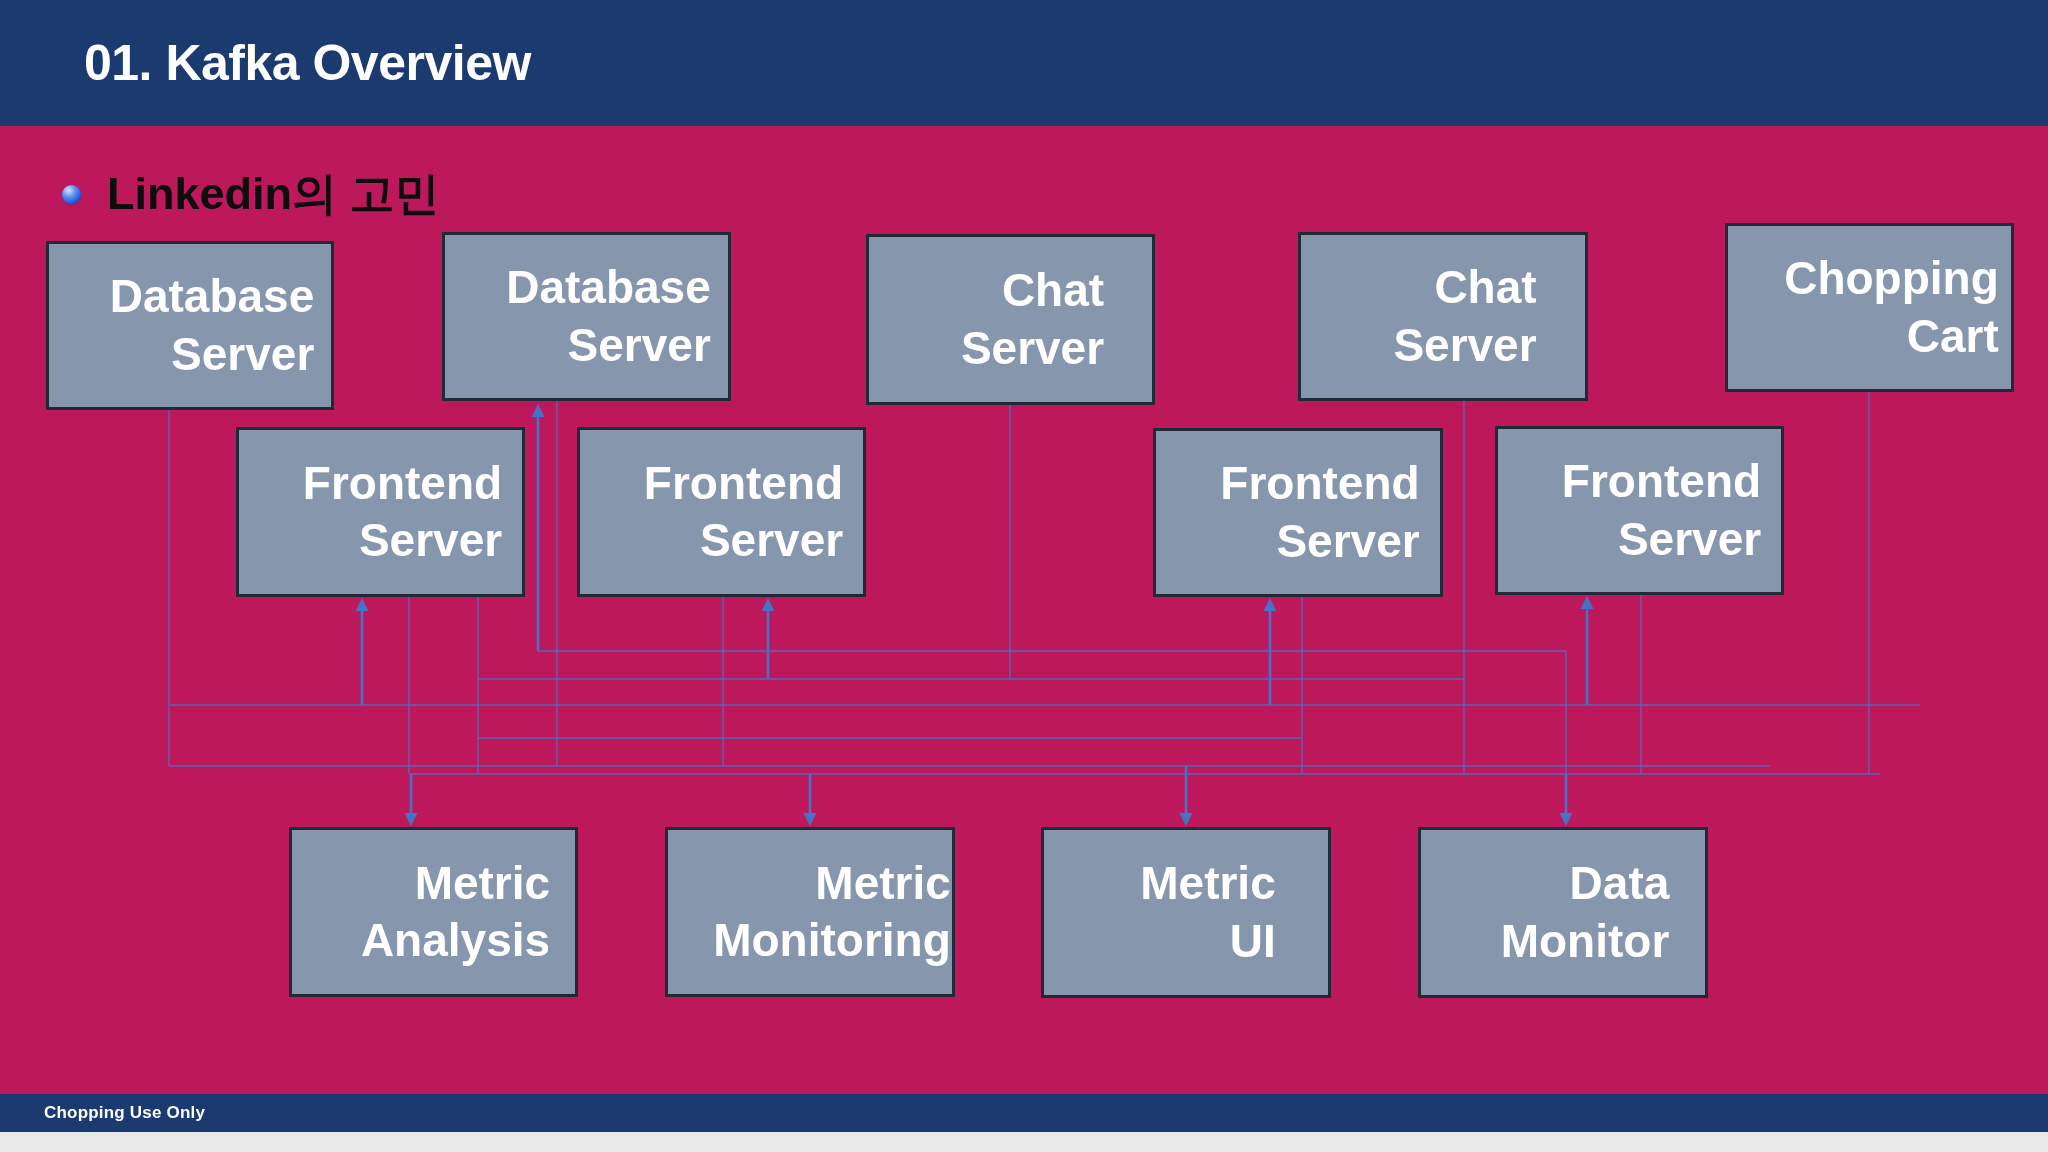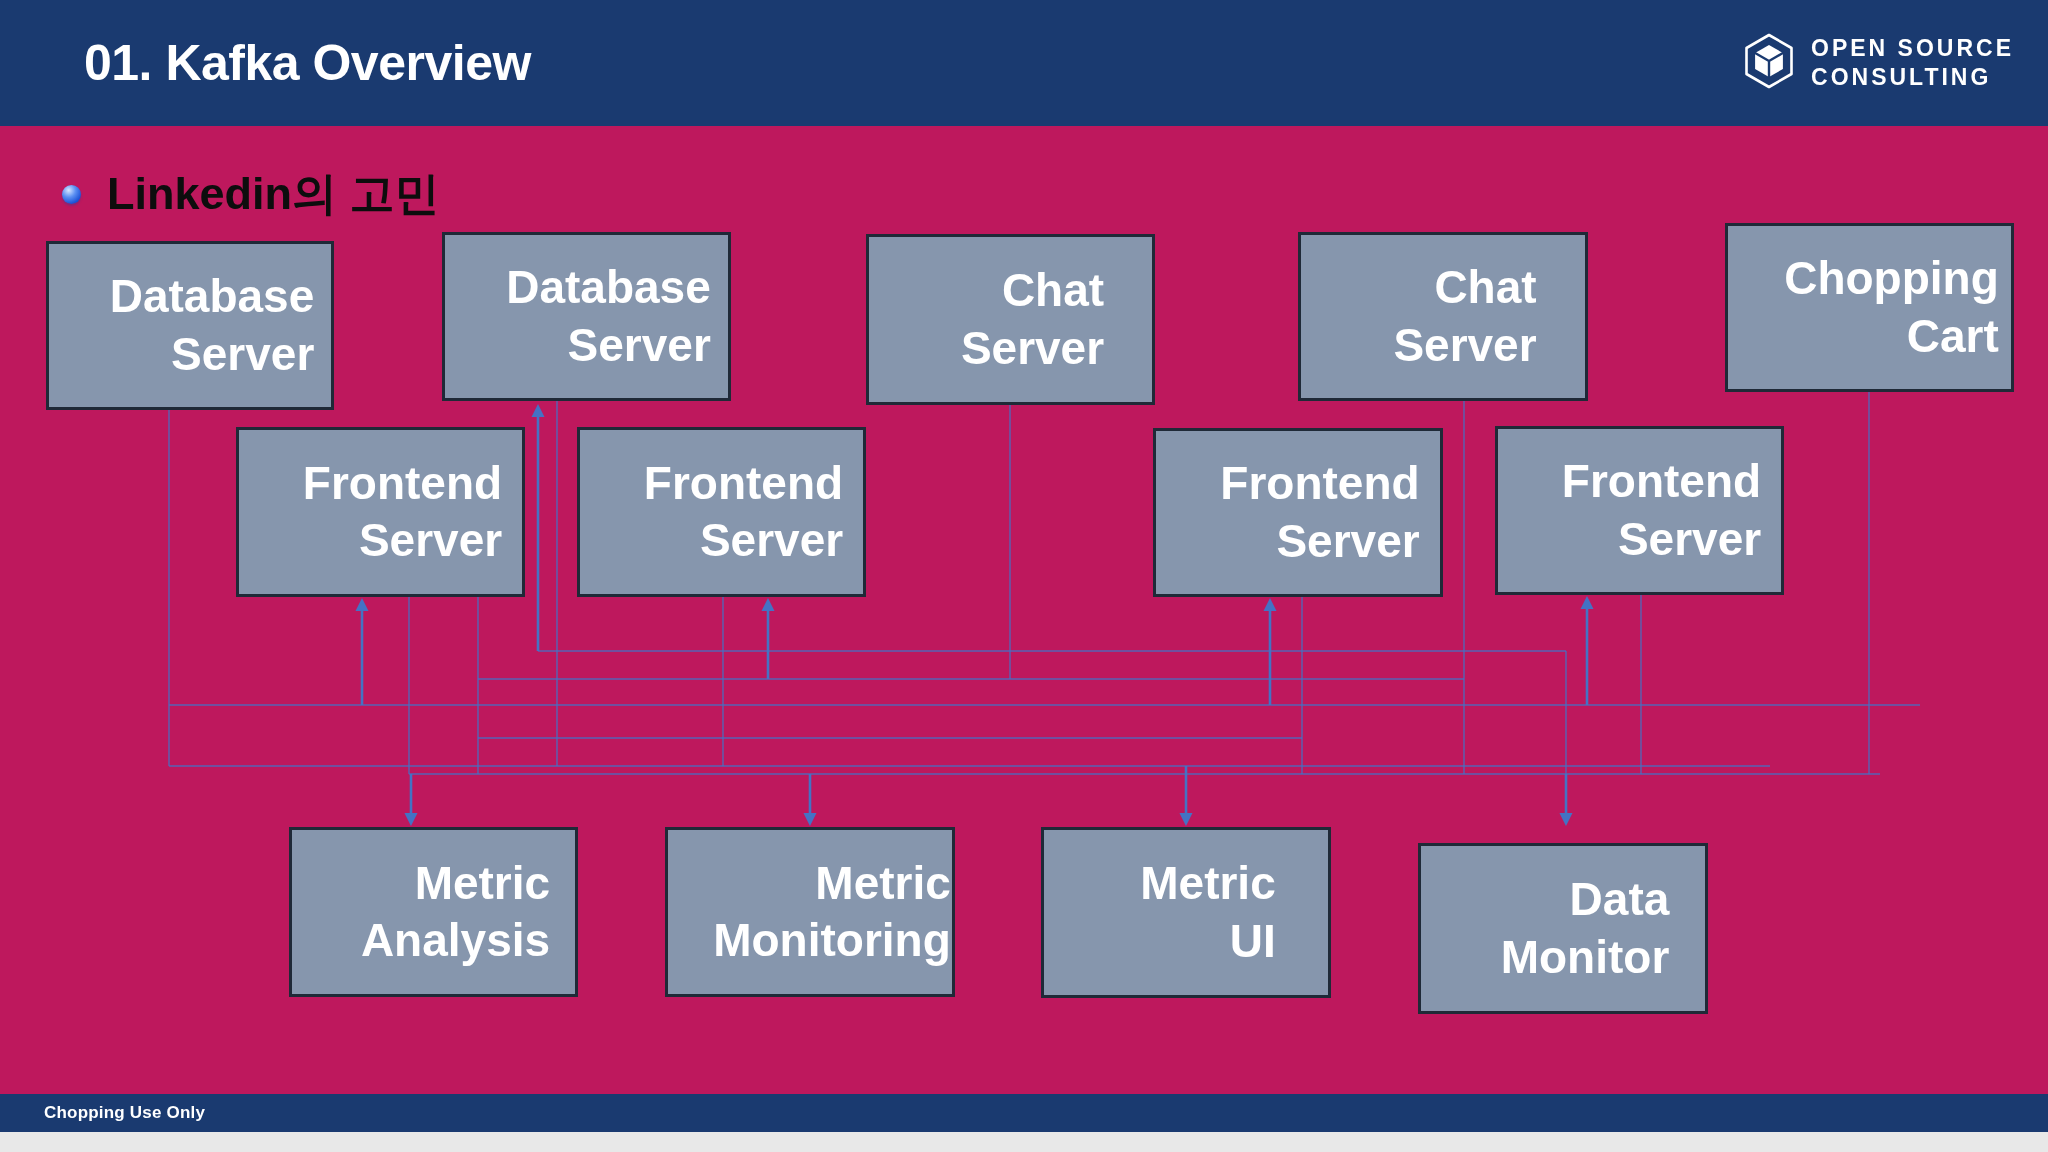--- a/index.html
+++ b/index.html
@@ -48,33 +48,20 @@
   }
   .footer-text{color:#fff;font-size:17px;font-weight:700;padding-left:44px;letter-spacing:.2px;}
 </style>
 </head>
 <body>
 
 <div class="slide" style="--navy: #1A3A70; --node-fill: #8696AD; --node-border: #1F2937; --node-text: #FFFFFF; --bullet-text: #0D0D0D;">
 
   <div class="header">
     <div class="header-title">01. Kafka Overview</div>
-    <div class="logo">
-      <span>
-        <svg width="52" height="58" viewBox="0 0 52 58" fill="none">
-          <polygon points="26,3 3.5,16 3.5,42 26,55 48.5,42 48.5,16" stroke="#ffffff" stroke-width="2.6" stroke-linejoin="round" fill="none"></polygon>
-          <polygon points="26,13 12.1,21 12.1,37 26,45 39.9,37 39.9,21" fill="#ffffff"></polygon>
-          <path d="M26,29 L12.1,21 M26,29 L39.9,21 M26,29 L26,45" stroke="#1A3A70" stroke-width="2.4" stroke-linecap="round"></path>
-        </svg>
-      </span>
-      <div class="logo-text">
-        <div>OPEN SOURCE</div>
-        <div>CONSULTING</div>
-      </div>
-    </div>
   </div>
 
   <div class="bullet-row">
     <span class="sphere"></span>
     <span class="bullet-text">Linkedin의 고민</span>
   </div>
 
   <svg id="connector-svg" width="2048" height="1152" viewBox="0 0 2048 1152">
     <defs>
       <marker id="arrow" viewBox="0 0 10 10" refX="7" refY="5" markerWidth="5.2" markerHeight="5.2" orient="auto-start-reverse">
@@ -131,21 +118,21 @@
       <div class="node" style="left: 1153px; top: 428px; width: 290px; height: 169px;">Frontend
 Server</div>
       <div class="node" style="left: 1495px; top: 426px; width: 289px; height: 169px;">Frontend
 Server</div>
       <div class="node" style="left: 289px; top: 827px; width: 289px; height: 170px;">Metric
 Analysis</div>
       <div class="node" style="left: 665px; top: 827px; width: 290px; height: 170px;">Metric
 Monitoring</div>
       <div class="node" style="left: 1041px; top: 827px; width: 290px; height: 171px;">Metric
 UI</div>
-      <div class="node" style="left: 1418px; top: 827px; width: 290px; height: 171px; margin-top: 16px;">Data
+      <div class="node" style="left: 1418px; top: 827px; width: 290px; height: 171px;">Data
 Monitor</div>
     </div>
 
   <div class="footer">
     <div class="footer-text">Chopping Use Only</div>
   </div>
 
 </div>
 
 </body></html>

